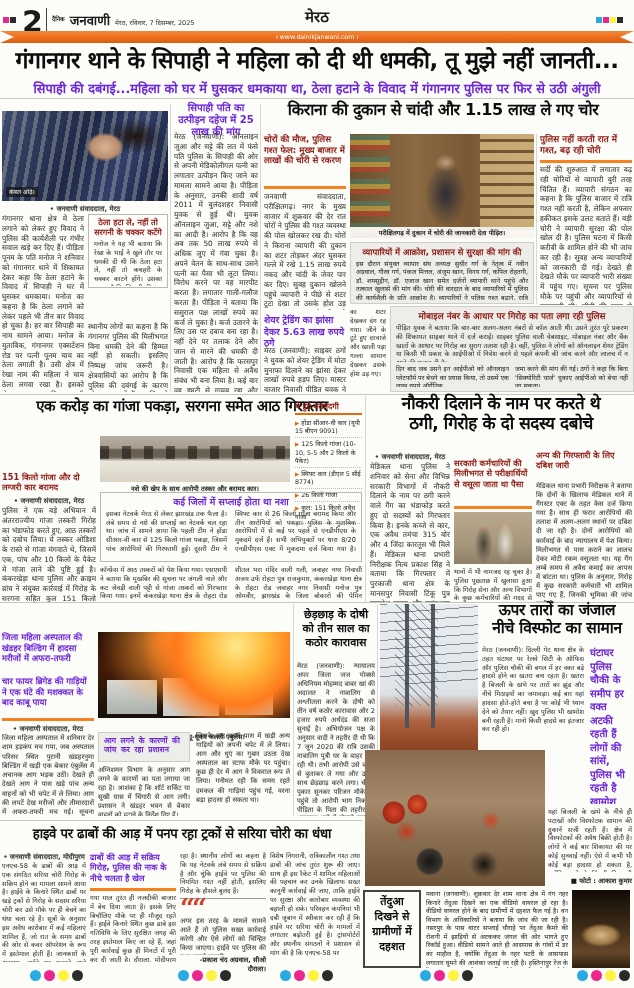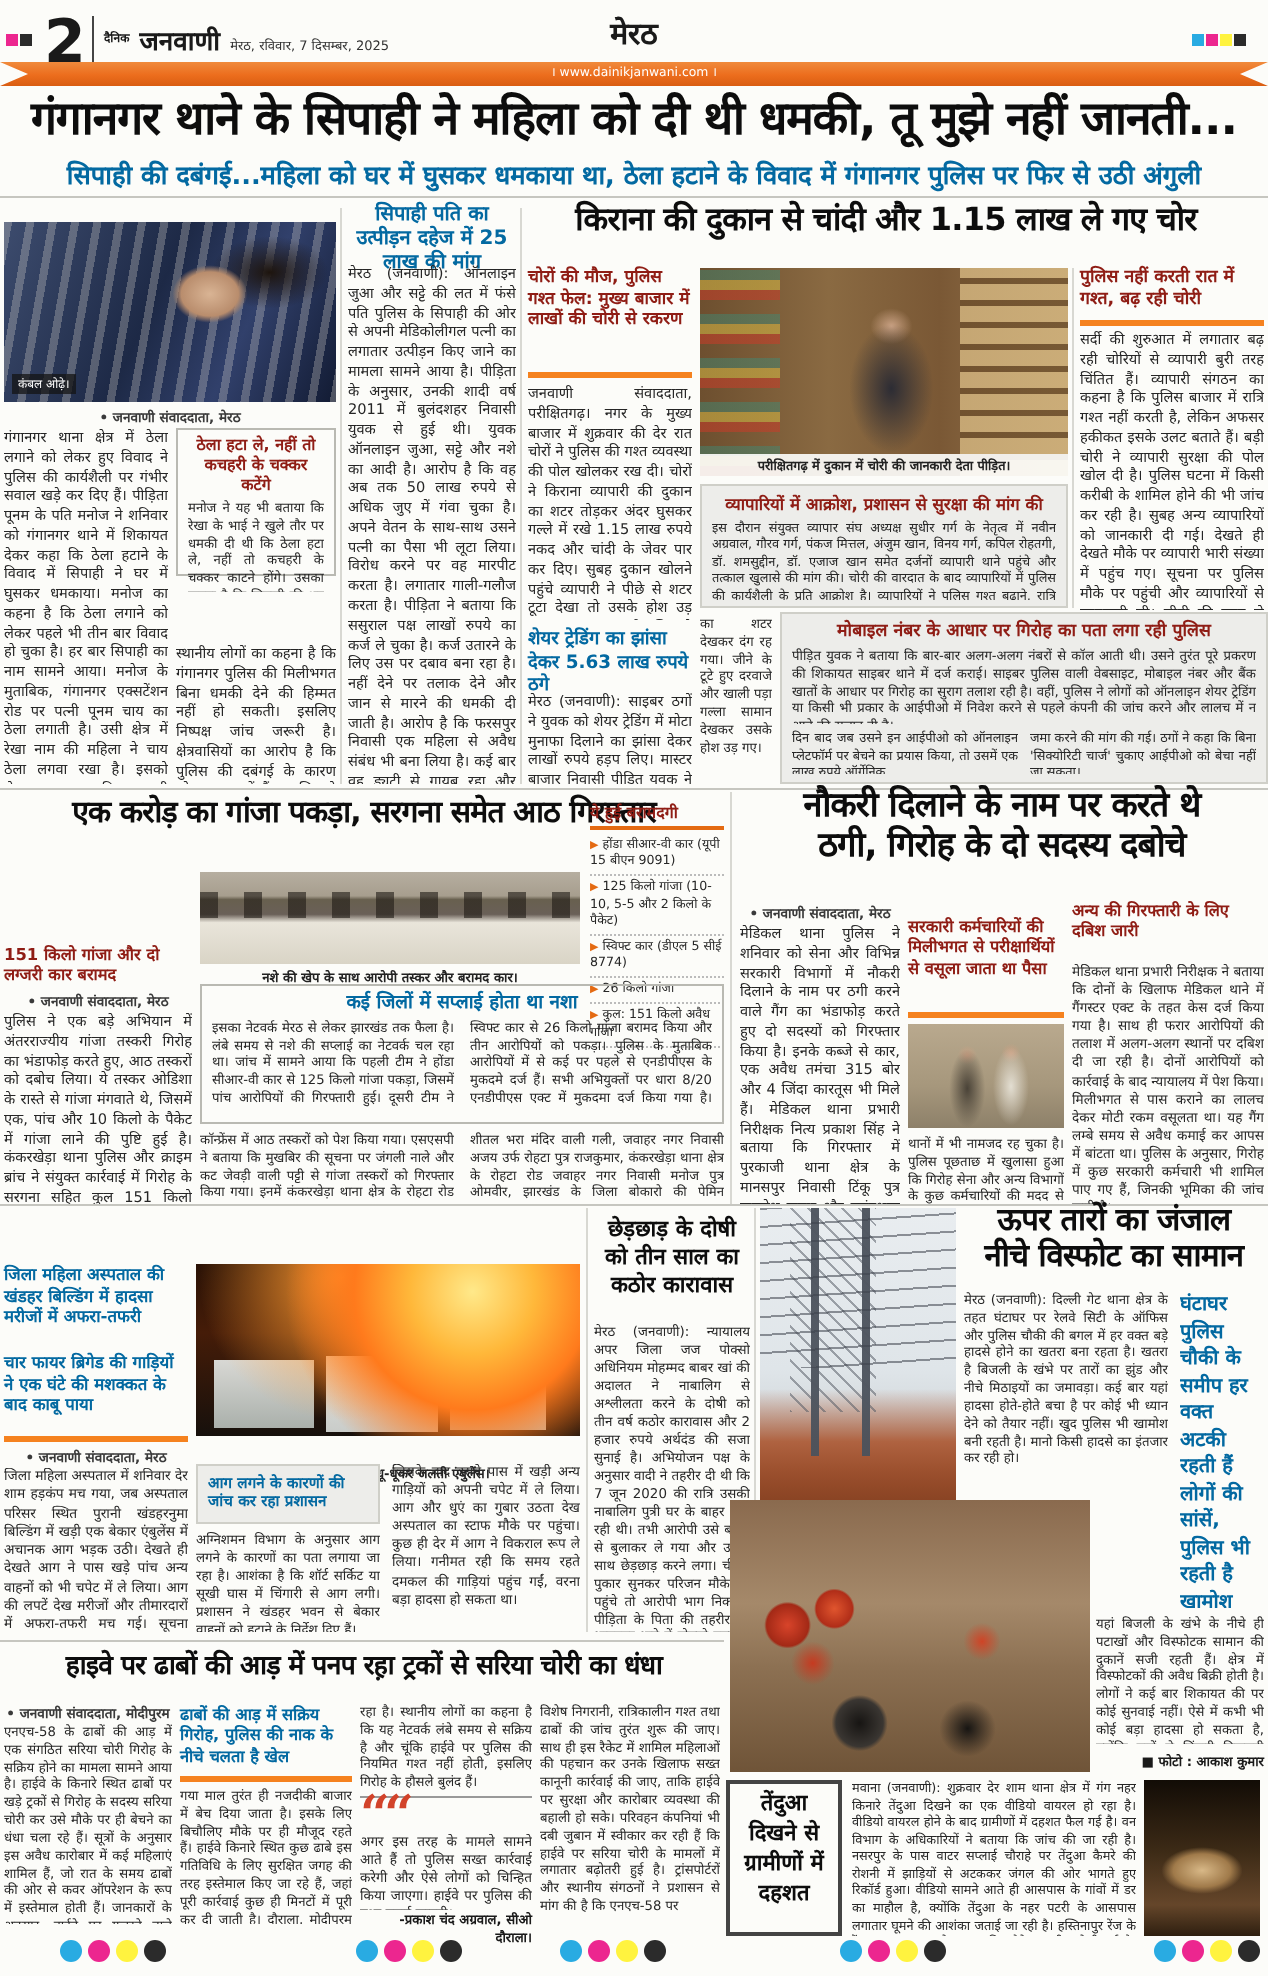--- a/index.html
+++ b/index.html
@@ -1,21 +1,21 @@
 <!DOCTYPE html>
 <html><head>
 <meta charset="utf-8">
 <style>
   html,body{margin:0;padding:0;background:#e8e8e4;}
   .page{position:relative;width:634px;height:988px;background:#fcfcf9;overflow:hidden;
         font-family:"DejaVu Sans","Liberation Sans",sans-serif;color:#1a1a1a;}
   .abs{position:absolute;}
   .hl{font-weight:bold;color:#0d0d0d;line-height:1.15;}
   .sr{font-weight:bold;color:#8f1d15;line-height:1.25;}
-  .sb{font-weight:bold;color:#0369a1;line-height:1.25;}
+  .sb{font-weight:bold;color:#6d28d9;line-height:1.25;}
   .b{font-size:7.3px;line-height:1.34;text-align:justify;color:#262626;overflow:hidden;}
   .byl{font-size:6.8px;font-weight:bold;color:#3a3a3a;text-align:center;}
   .cap{font-size:6.6px;font-weight:bold;color:#222;text-align:center;}
   .orule{background:#f5821f;height:3px;}
   .gray{background:#ededea;border:1px solid #cfcfc8;box-sizing:border-box;padding:4px 5px;}
   .boxed{border:1px solid #b9b9b2;box-sizing:border-box;padding:3px 5px;}
   .photo{overflow:hidden;}
   .vline{width:1px;background:#d8d8d2;}
   .hline{height:1px;background:#c6c6c0;}
   .nowrap{white-space:nowrap;}
@@ -110,21 +110,21 @@
   <div class="abs sb ctr nowrap" style="left:0;top:81px;width:634px;font-size:12.8px;">सिपाही की दबंगई...महिला को घर में घुसकर धमकाया था, ठेला हटाने के विवाद में गंगानगर पुलिस पर फिर से उठी अंगुली</div>
   <div class="abs hline" style="left:0;top:98px;width:634px;"></div>
 
   <div class="abs photo ph-woman" style="left:2px;top:111px;width:166px;height:90px;">
     <span class="photo-label">कंबल ओढ़े।</span>
   </div>
   <div class="abs byl" style="left:2px;top:204px;width:166px;">• जनवाणी संवाददाता, मेरठ</div>
   <div class="abs b" style="left:2px;top:214px;width:82px;height:178px;">गंगानगर थाना क्षेत्र में ठेला लगाने को लेकर हुए विवाद ने पुलिस की कार्यशैली पर गंभीर सवाल खड़े कर दिए हैं। पीड़िता पूनम के पति मनोज ने शनिवार को गंगानगर थाने में शिकायत देकर कहा कि ठेला हटाने के विवाद में सिपाही ने घर में घुसकर धमकाया। मनोज का कहना है कि ठेला लगाने को लेकर पहले भी तीन बार विवाद हो चुका है। हर बार सिपाही का नाम सामने आया। मनोज के मुताबिक, गंगानगर एक्सटेंशन रोड पर पत्नी पूनम चाय का ठेला लगाती है। उसी क्षेत्र में रेखा नाम की महिला ने चाय ठेला लगवा रखा है। इसको लेकर वह लगातार विवाद करती है। मनोज का कहना है कि इसी विवाद के चलते सिपाही अचानक घर में घुस आया और धमकाते हुए बोला— तू मुझे नहीं जानती।</div>
 
   <div class="abs boxed" style="left:88px;top:214px;width:80px;height:74px;">
-    <div class="sr ctr" style="font-size:8px;">ठेला हटा ले, नहीं तो कचहरी के चक्कर कटेंगे</div>
+    <div class="sr ctr" style="font-size:8px;">ठेला हटा ले, नहीं तो सरगनी के चक्कर कटेंगे</div>
     <div class="b" style="font-size:6.6px;margin-top:2px;height:46px;">मनोज ने यह भी बताया कि रेखा के भाई ने खुले तौर पर धमकी दी थी कि ठेला हटा ले, नहीं तो कचहरी के चक्कर काटने होंगे। उसका कहना है कि सिपाही की शह पर ही उन्हें धमकाया जा रहा है।</div>
   </div>
   <div class="abs b" style="left:88px;top:322px;width:80px;height:70px;">स्थानीय लोगों का कहना है कि गंगानगर पुलिस की मिलीभगत बिना धमकी देने की हिम्मत नहीं हो सकती। इसलिए निष्पक्ष जांच जरूरी है। क्षेत्रवासियों का आरोप है कि पुलिस की दबंगई के कारण लोग दहशत में हैं। इसलिए वे किसी भी बात का विरोध नहीं कर पाते हैं। एसएसपी से सख्त जांच कर कार्रवाई की मांग की।</div>
 
   <div class="abs vline" style="left:170px;top:104px;height:288px;"></div>
   <div class="abs sb ctr" style="left:174px;top:102px;width:84px;font-size:10px;line-height:1.2;">सिपाही पति का उत्पीड़न दहेज में 25 लाख की मांग</div>
   <div class="abs b" style="left:174px;top:132px;width:84px;height:260px;">मेरठ (जनवाणी): ऑनलाइन जुआ और सट्टे की लत में फंसे पति पुलिस के सिपाही की ओर से अपनी मेडिकोलीगल पत्नी का लगातार उत्पीड़न किए जाने का मामला सामने आया है। पीड़िता के अनुसार, उनकी शादी वर्ष 2011 में बुलंदशहर निवासी युवक से हुई थी। युवक ऑनलाइन जुआ, सट्टे और नशे का आदी है। आरोप है कि वह अब तक 50 लाख रुपये से अधिक जुए में गंवा चुका है। अपने वेतन के साथ-साथ उसने पत्नी का पैसा भी लूटा लिया। विरोध करने पर वह मारपीट करता है। लगातार गाली-गलौज करता है। पीड़िता ने बताया कि ससुराल पक्ष लाखों रुपये का कर्ज ले चुका है। कर्ज उतारने के लिए उस पर दबाव बना रहा है। नहीं देने पर तलाक देने और जान से मारने की धमकी दी जाती है। आरोप है कि फरसपुर निवासी एक महिला से अवैध संबंध भी बना लिया है। कई बार वह ड्यूटी से गायब रहा और फर्जी दस्तावेज लगाकर सरकारी धन का दुरुपयोग करने का भी मामला है। परेशान होकर पीड़िता ने एसएसपी से शिकायत की। इसके बाद मेडिकल थाने में केस दर्ज किया गया।</div>
 
   <div class="abs vline" style="left:260px;top:104px;height:288px;"></div>
   <div class="abs hl ctr nowrap" style="left:252px;top:101px;width:382px;font-size:16px;letter-spacing:-.4px;">किराना की दुकान से चांदी और 1.15 लाख ले गए चोर</div>
@@ -207,21 +207,21 @@
 
   <div class="abs sb" style="left:2px;top:632px;width:92px;font-size:8.4px;">जिला महिला अस्पताल की खंडहर बिल्डिंग में हादसा मरीजों में अफरा-तफरी</div>
   <div class="abs sb" style="left:2px;top:676px;width:92px;font-size:8.4px;">चार फायर ब्रिगेड की गाड़ियों ने एक घंटे की मशक्कत के बाद काबू पाया</div>
   <div class="abs orule" style="left:2px;top:718px;width:92px;"></div>
   <div class="abs byl" style="left:2px;top:724px;width:92px;">• जनवाणी संवाददाता, मेरठ</div>
   <div class="abs b" style="left:2px;top:734px;width:92px;height:82px;font-size:6.9px;">जिला महिला अस्पताल में शनिवार देर शाम हड़कंप मच गया, जब अस्पताल परिसर स्थित पुरानी खंडहरनुमा बिल्डिंग में खड़ी एक बेकार एंबुलेंस में अचानक आग भड़क उठी। देखते ही देखते आग ने पास खड़े पांच अन्य वाहनों को भी चपेट में ले लिया। आग की लपटें देख मरीजों और तीमारदारों में अफरा-तफरी मच गई। सूचना मिलते ही फायर ब्रिगेड की चार गाड़ियां मौके पर पहुंचीं और करीब एक घंटे की कड़ी मशक्कत के बाद आग पर काबू पाया। गनीमत रही कि हादसे में किसी मरीज या अस्पताल स्टाफ को कोई चोट नहीं आई।</div>
 
   <div class="abs photo ph-fire" style="left:98px;top:632px;width:192px;height:86px;"></div>
   <div class="abs cap" style="left:98px;top:720px;width:192px;margin-top:12px;">जिला अस्पताल में धू-धूकर जलती एंबुलेंस।</div>
   <div class="abs gray" style="left:98px;top:732px;width:92px;height:30px;">
-    <div class="sb" style="font-size:7.6px;line-height:1.2;">आग लगने के कारणों की जांच कर रहा प्रशासन</div>
+    <div class="sb" style="font-size:7.6px;line-height:1.2;font-family:Liberation Mono, monospace;">आग लगने के कारणों की जांच कर रहा प्रशासन</div>
   </div>
   <div class="abs b" style="left:98px;top:766px;width:92px;height:50px;font-size:6.7px;">अग्निशमन विभाग के अनुसार आग लगने के कारणों का पता लगाया जा रहा है। आशंका है कि शॉर्ट सर्किट या सूखी घास में चिंगारी से आग लगी। प्रशासन ने खंडहर भवन से बेकार वाहनों को हटाने के निर्देश दिए हैं।</div>
   <div class="abs b" style="left:196px;top:732px;width:94px;height:84px;font-size:6.8px;">जिसके बाद उसने पास में खड़ी अन्य गाड़ियों को अपनी चपेट में ले लिया। आग और धुएं का गुबार उठता देख अस्पताल का स्टाफ मौके पर पहुंचा। कुछ ही देर में आग ने विकराल रूप ले लिया। गनीमत रही कि समय रहते दमकल की गाड़ियां पहुंच गईं, वरना बड़ा हादसा हो सकता था।</div>
 
   <div class="abs vline" style="left:293px;top:604px;height:212px;"></div>
   <div class="abs hl ctr" style="left:297px;top:608px;width:78px;font-size:11px;line-height:1.25;">छेड़छाड़ के दोषी को तीन साल का कठोर कारावास</div>
   <div class="abs b" style="left:297px;top:662px;width:78px;height:154px;font-size:6.7px;">मेरठ (जनवाणी): न्यायालय अपर जिला जज पोक्सो अधिनियम मोहम्मद बाबर खां की अदालत ने नाबालिग से अश्लीलता करने के दोषी को तीन वर्ष कठोर कारावास और 2 हजार रुपये अर्थदंड की सजा सुनाई है। अभियोजन पक्ष के अनुसार वादी ने तहरीर दी थी कि 7 जून 2020 की रात्रि उसकी नाबालिग पुत्री घर के बाहर खेल रही थी। तभी आरोपी उसे बहाने से बुलाकर ले गया और उसके साथ छेड़छाड़ करने लगा। चीख-पुकार सुनकर परिजन मौके पर पहुंचे तो आरोपी भाग निकला। पीड़िता के पिता की तहरीर पर भावनपुर थाने में पोक्सो एक्ट के तहत केस दर्ज किया गया। अदालत ने गवाहों और साक्ष्यों के आधार पर दोषी करार देते हुए अभियुक्त को सजा सुनाई। अभियोजन पक्ष ने दोषी को कठोर दंड देने की मांग करते हुए कुल छह गवाह पेश किए थे। न्यायालय ने दोषी पक्षों को सुनकर फैसला सुनाया।</div>
 
   <div class="abs vline" style="left:377px;top:604px;height:212px;"></div>
   <div class="abs photo ph-pole" style="left:380px;top:604px;width:98px;height:146px;"></div>

